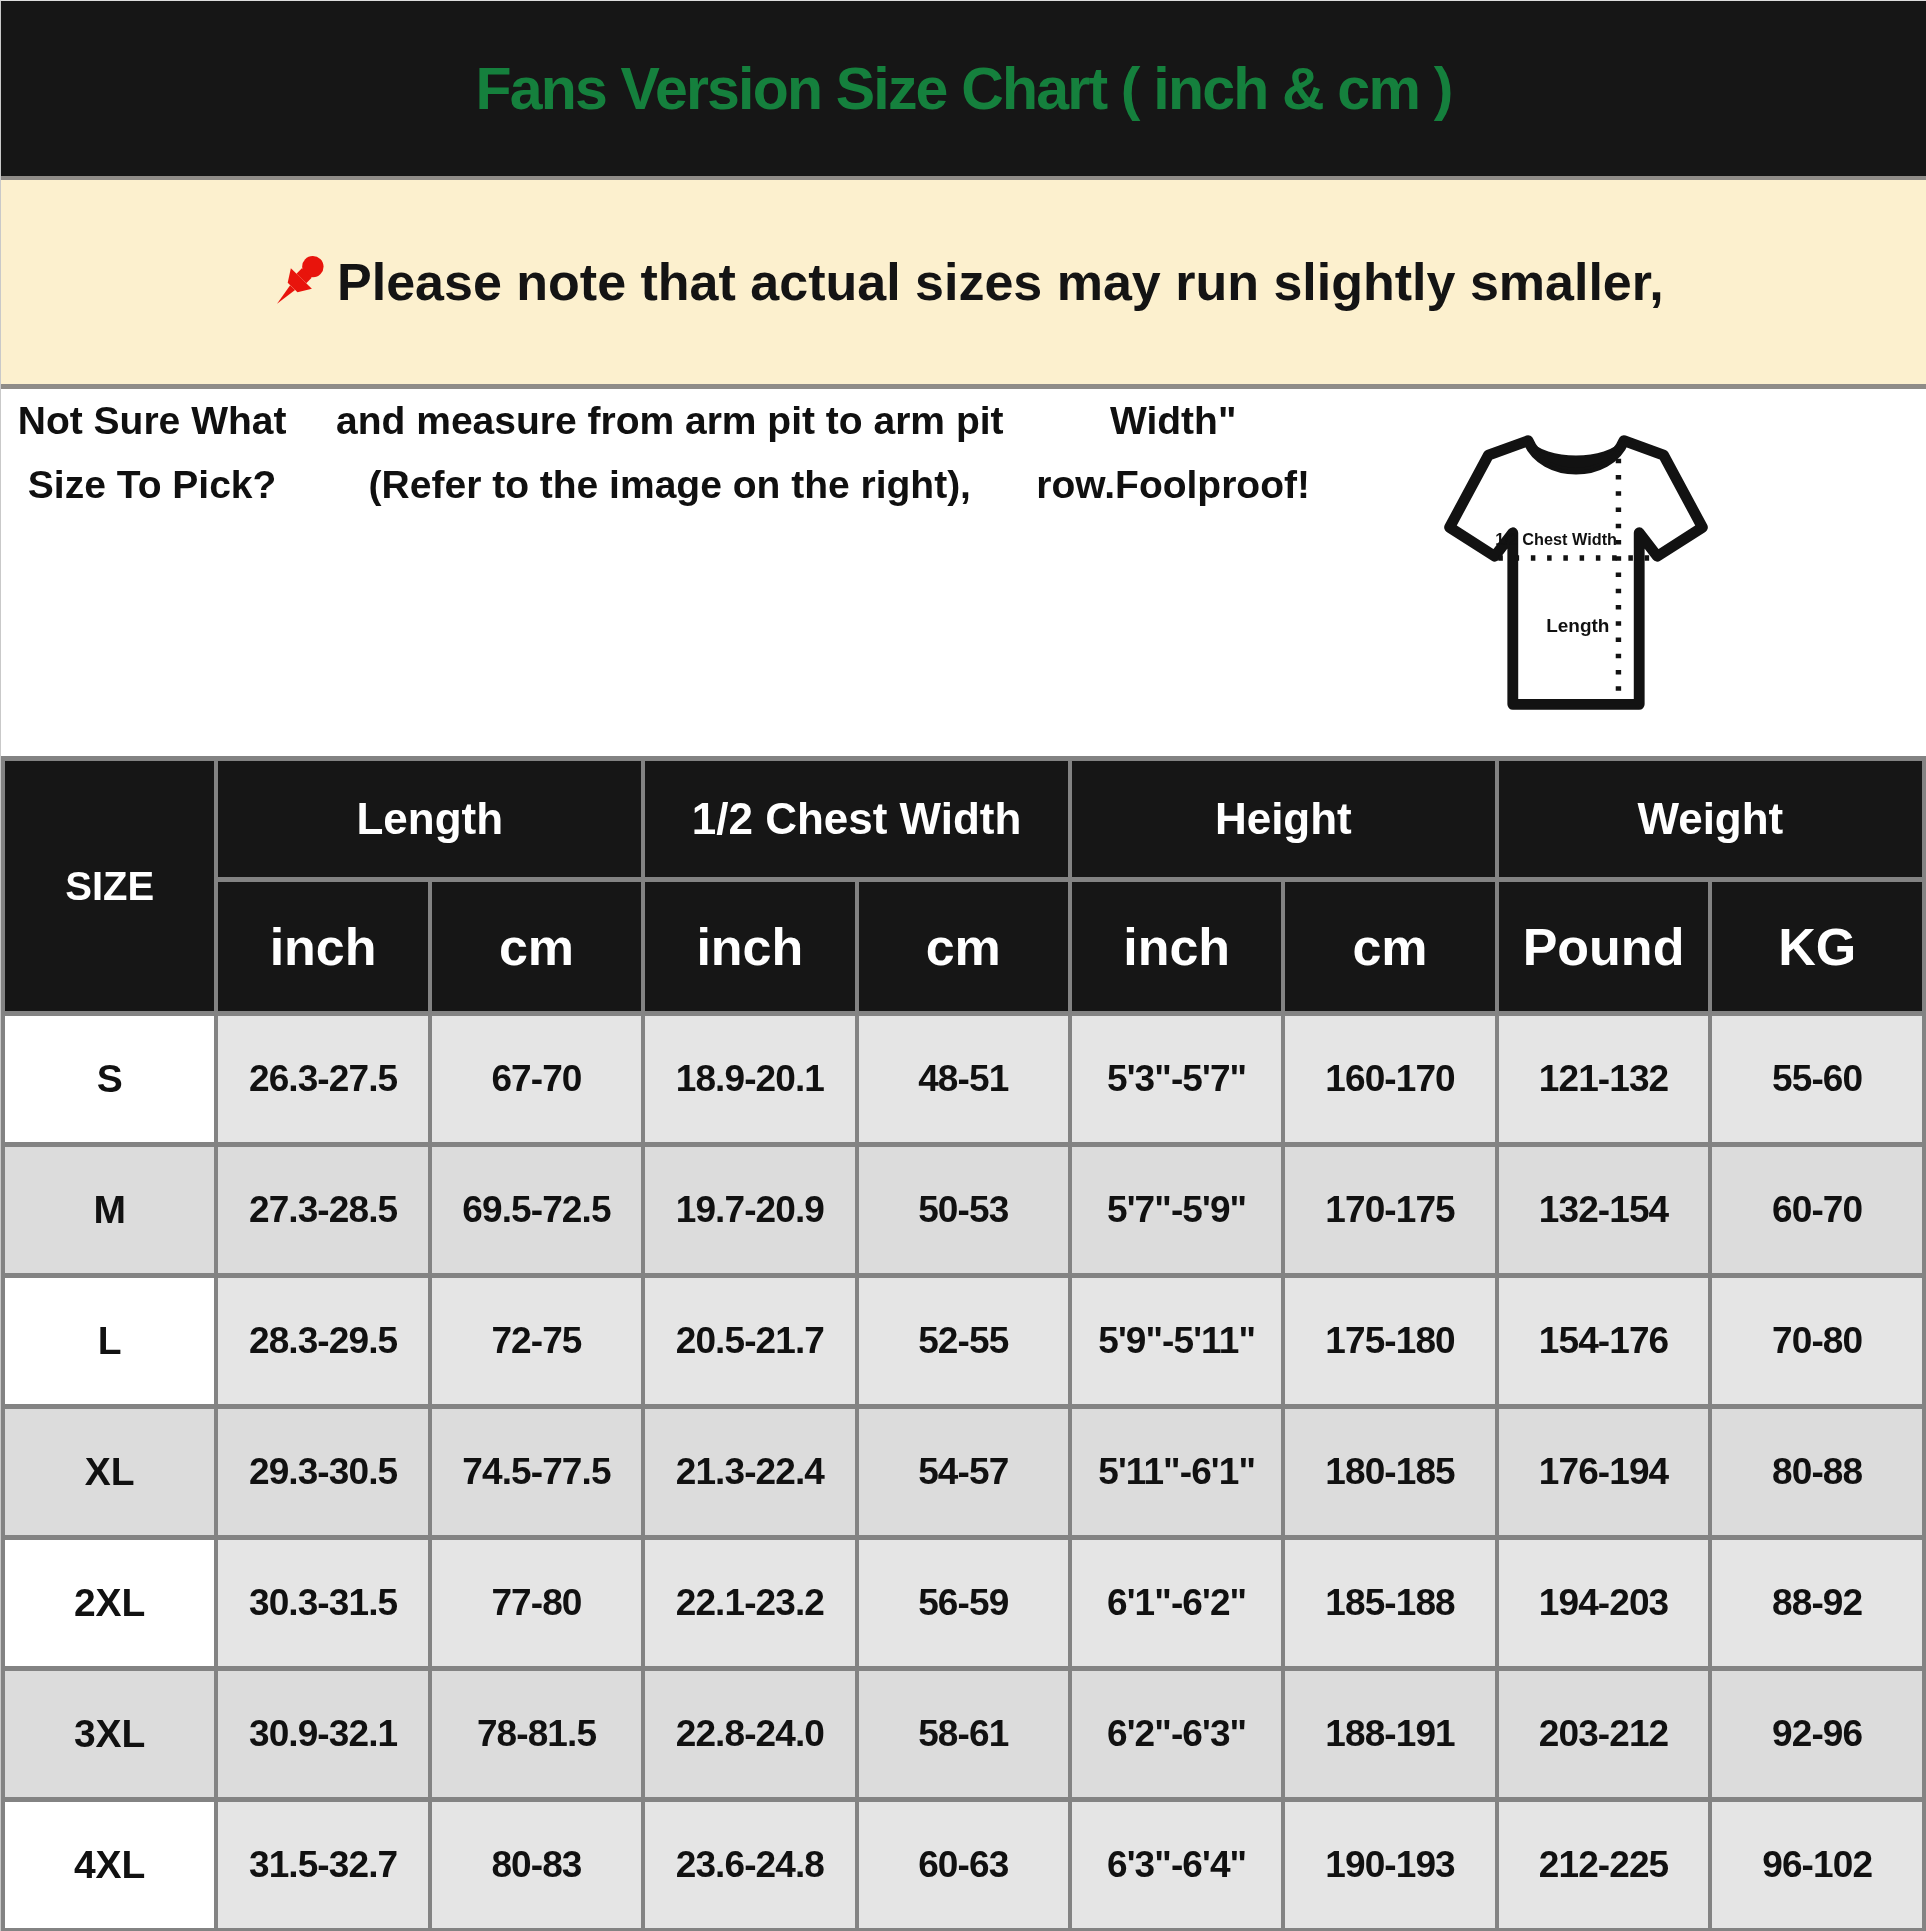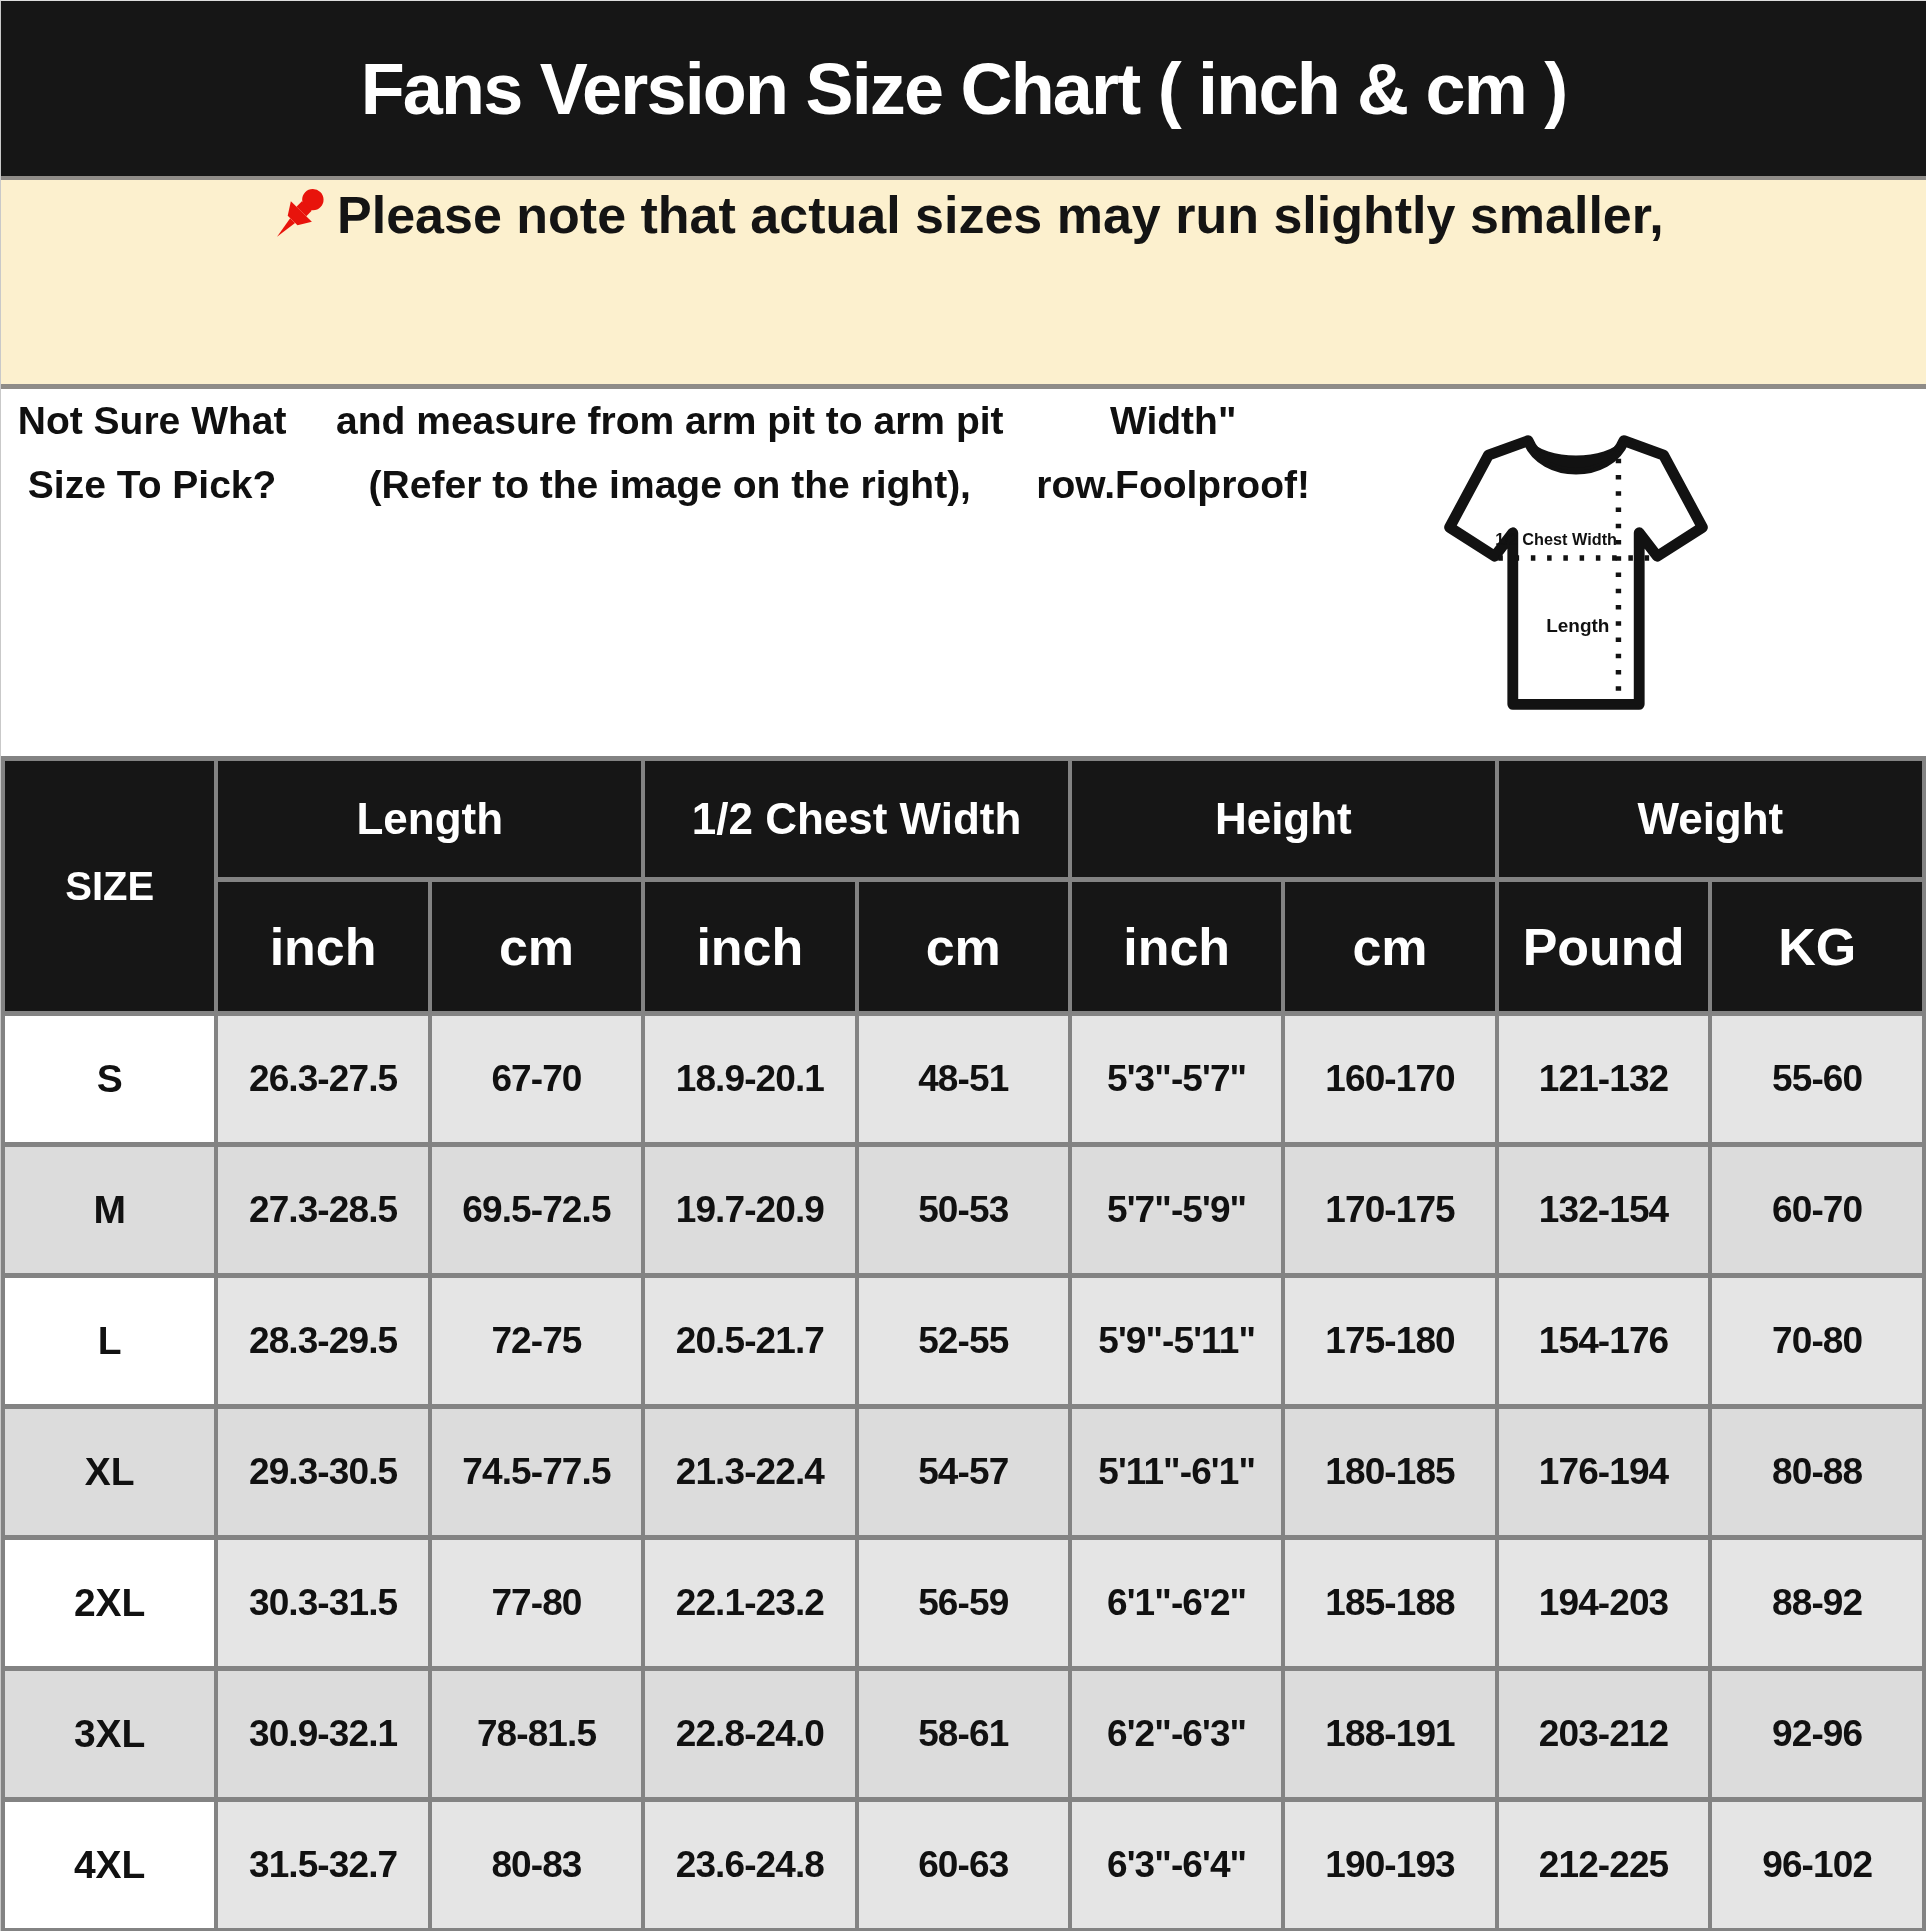--- a/index.html
+++ b/index.html
@@ -26,37 +26,37 @@
   
   .title-bar {
     flex: none;
     height: 175px;
     background: #161616;
     display: flex;
     align-items: center;
     justify-content: center;
   }
   .title-text {
-    color: #ffffff;
-    font-size: 72px;
+    color: #15803d;
+    font-size: 59px;
     letter-spacing: -1.8px;
     white-space: nowrap;
   }
 
   
   .note {
     flex: none;
     height: 208px;
     box-sizing: border-box;
     background: #fcf0ce;
     border-top: 4.6px solid #8f8c88;
     display: flex;
     flex-direction: column;
     align-items: center;
-    justify-content: space-between;
+    justify-content: center;
     gap: 25px;
   }
   .note-line {
     font-size: 52px;
     color: #141414;
     display: flex;
     align-items: center;
     white-space: nowrap;
   }
   .pin-wrap { display: inline-flex; margin-right: 3.7px; }

